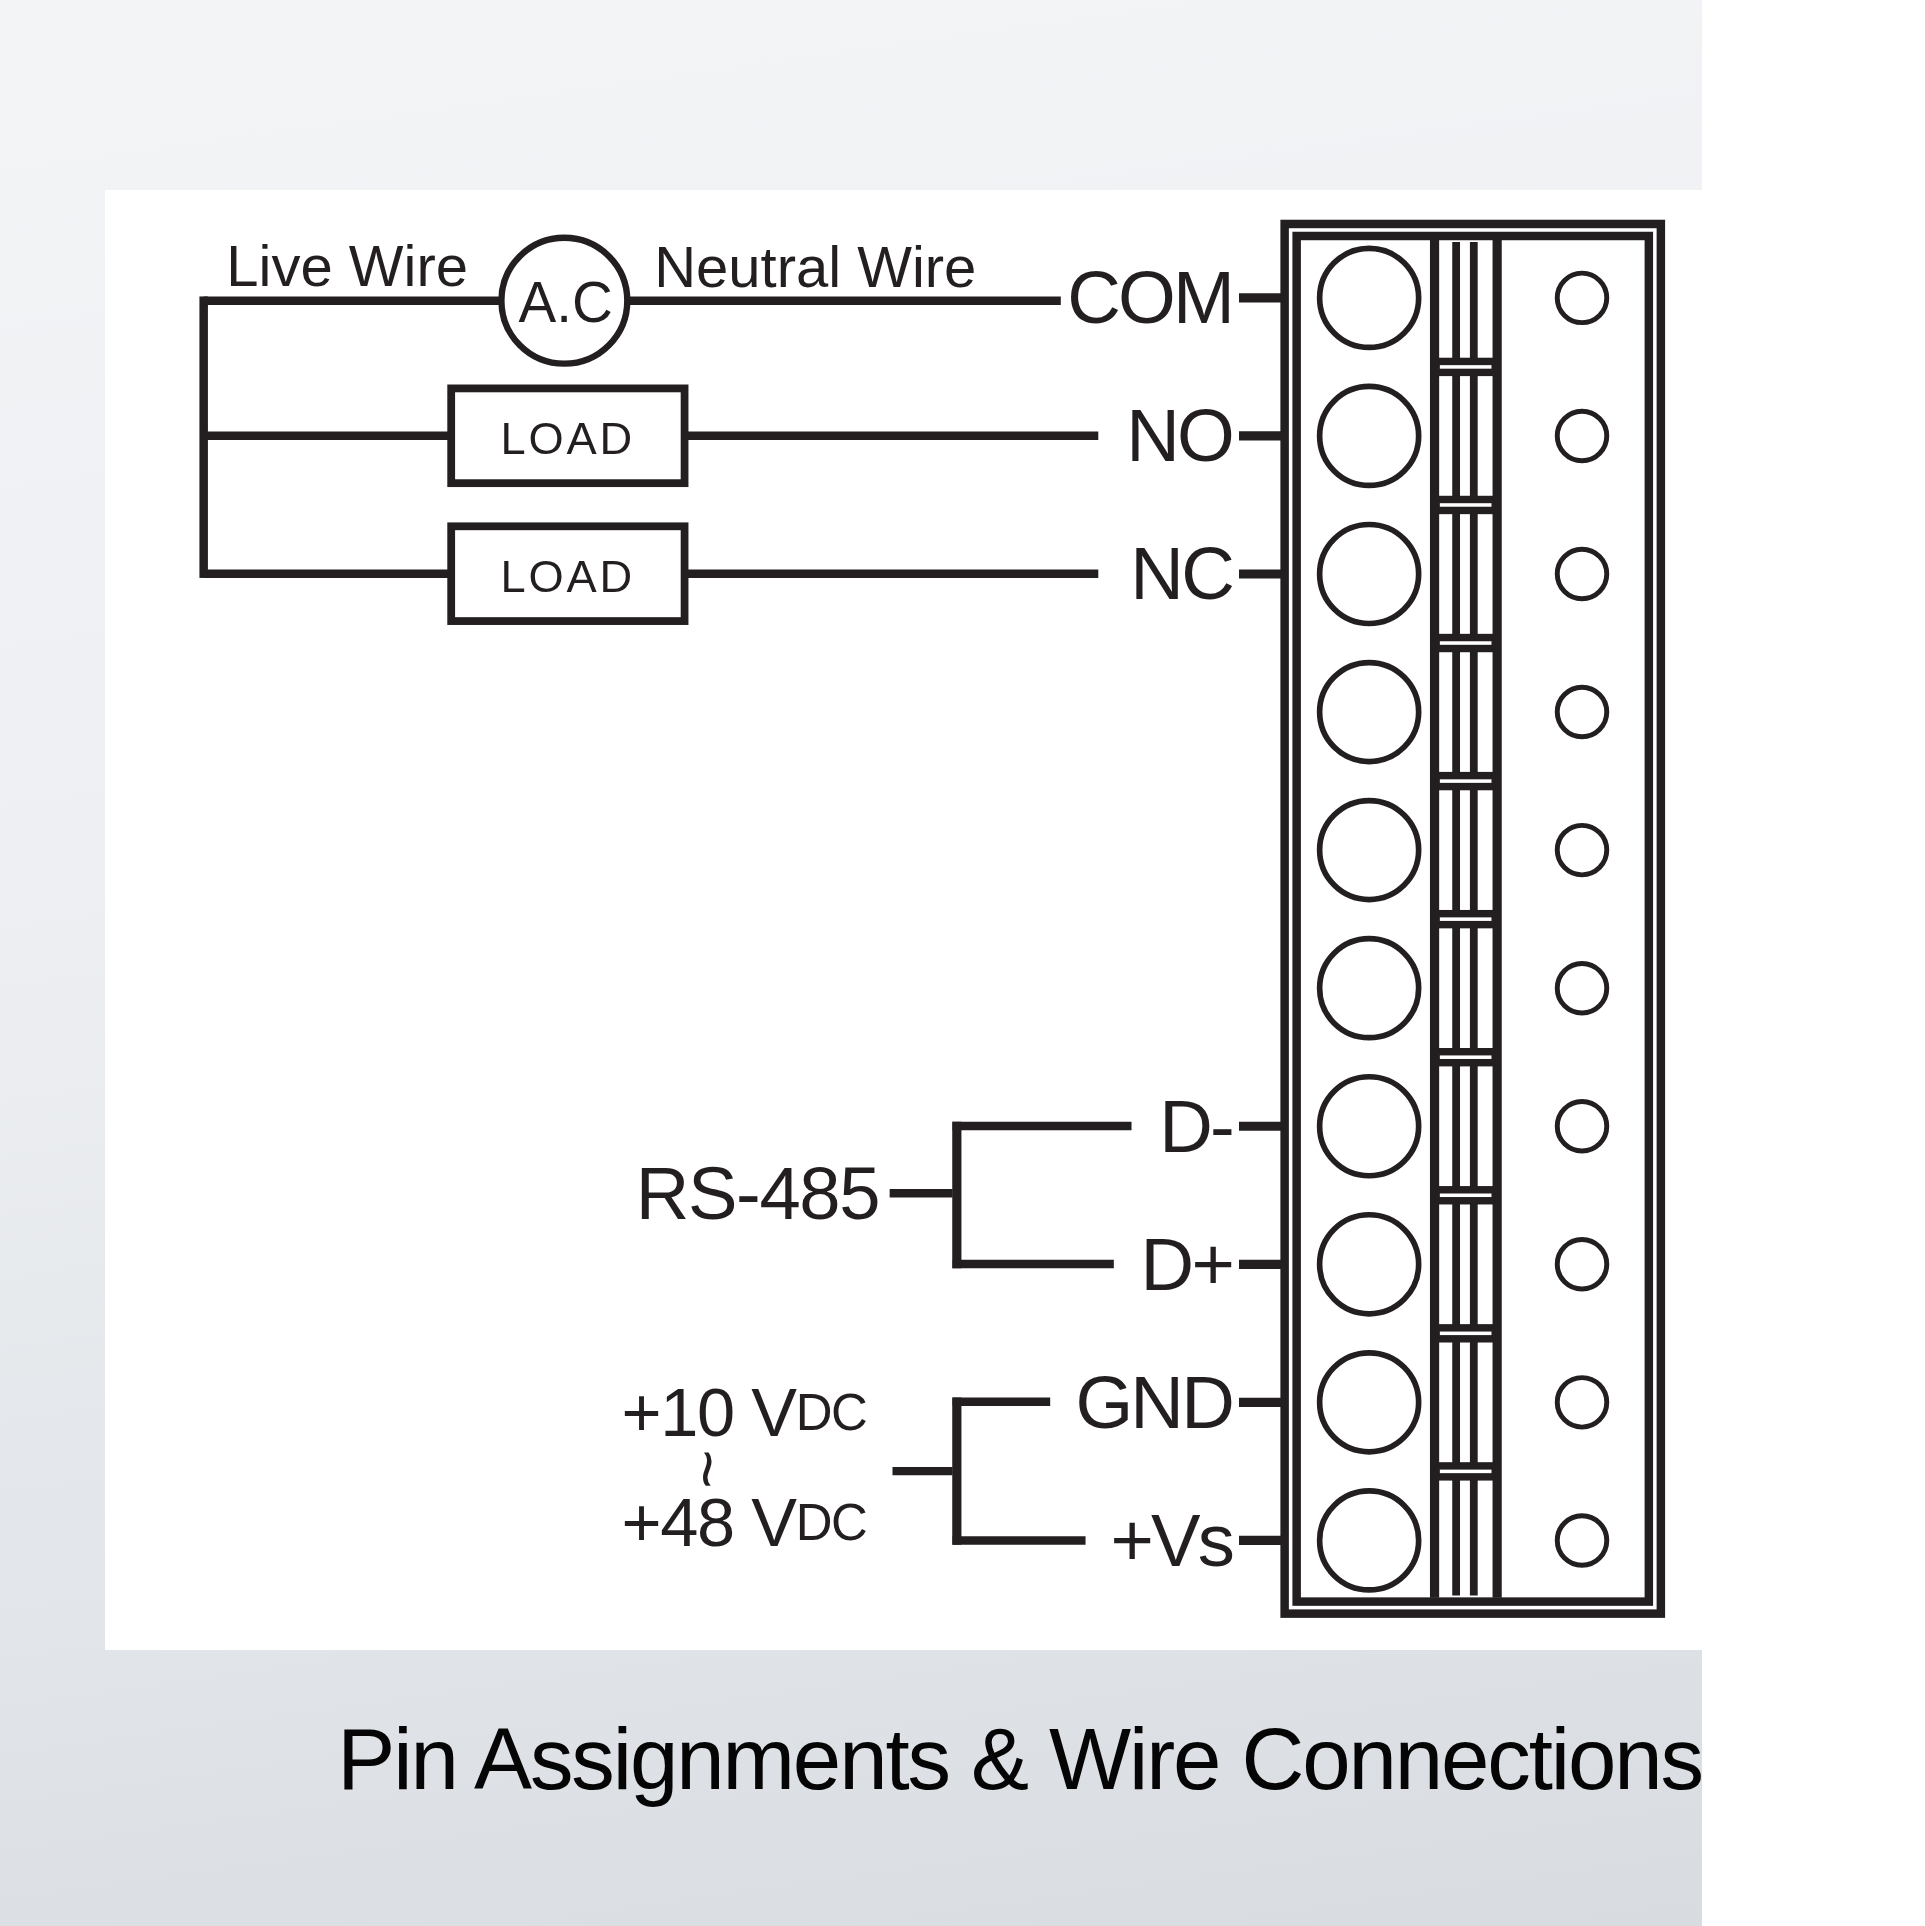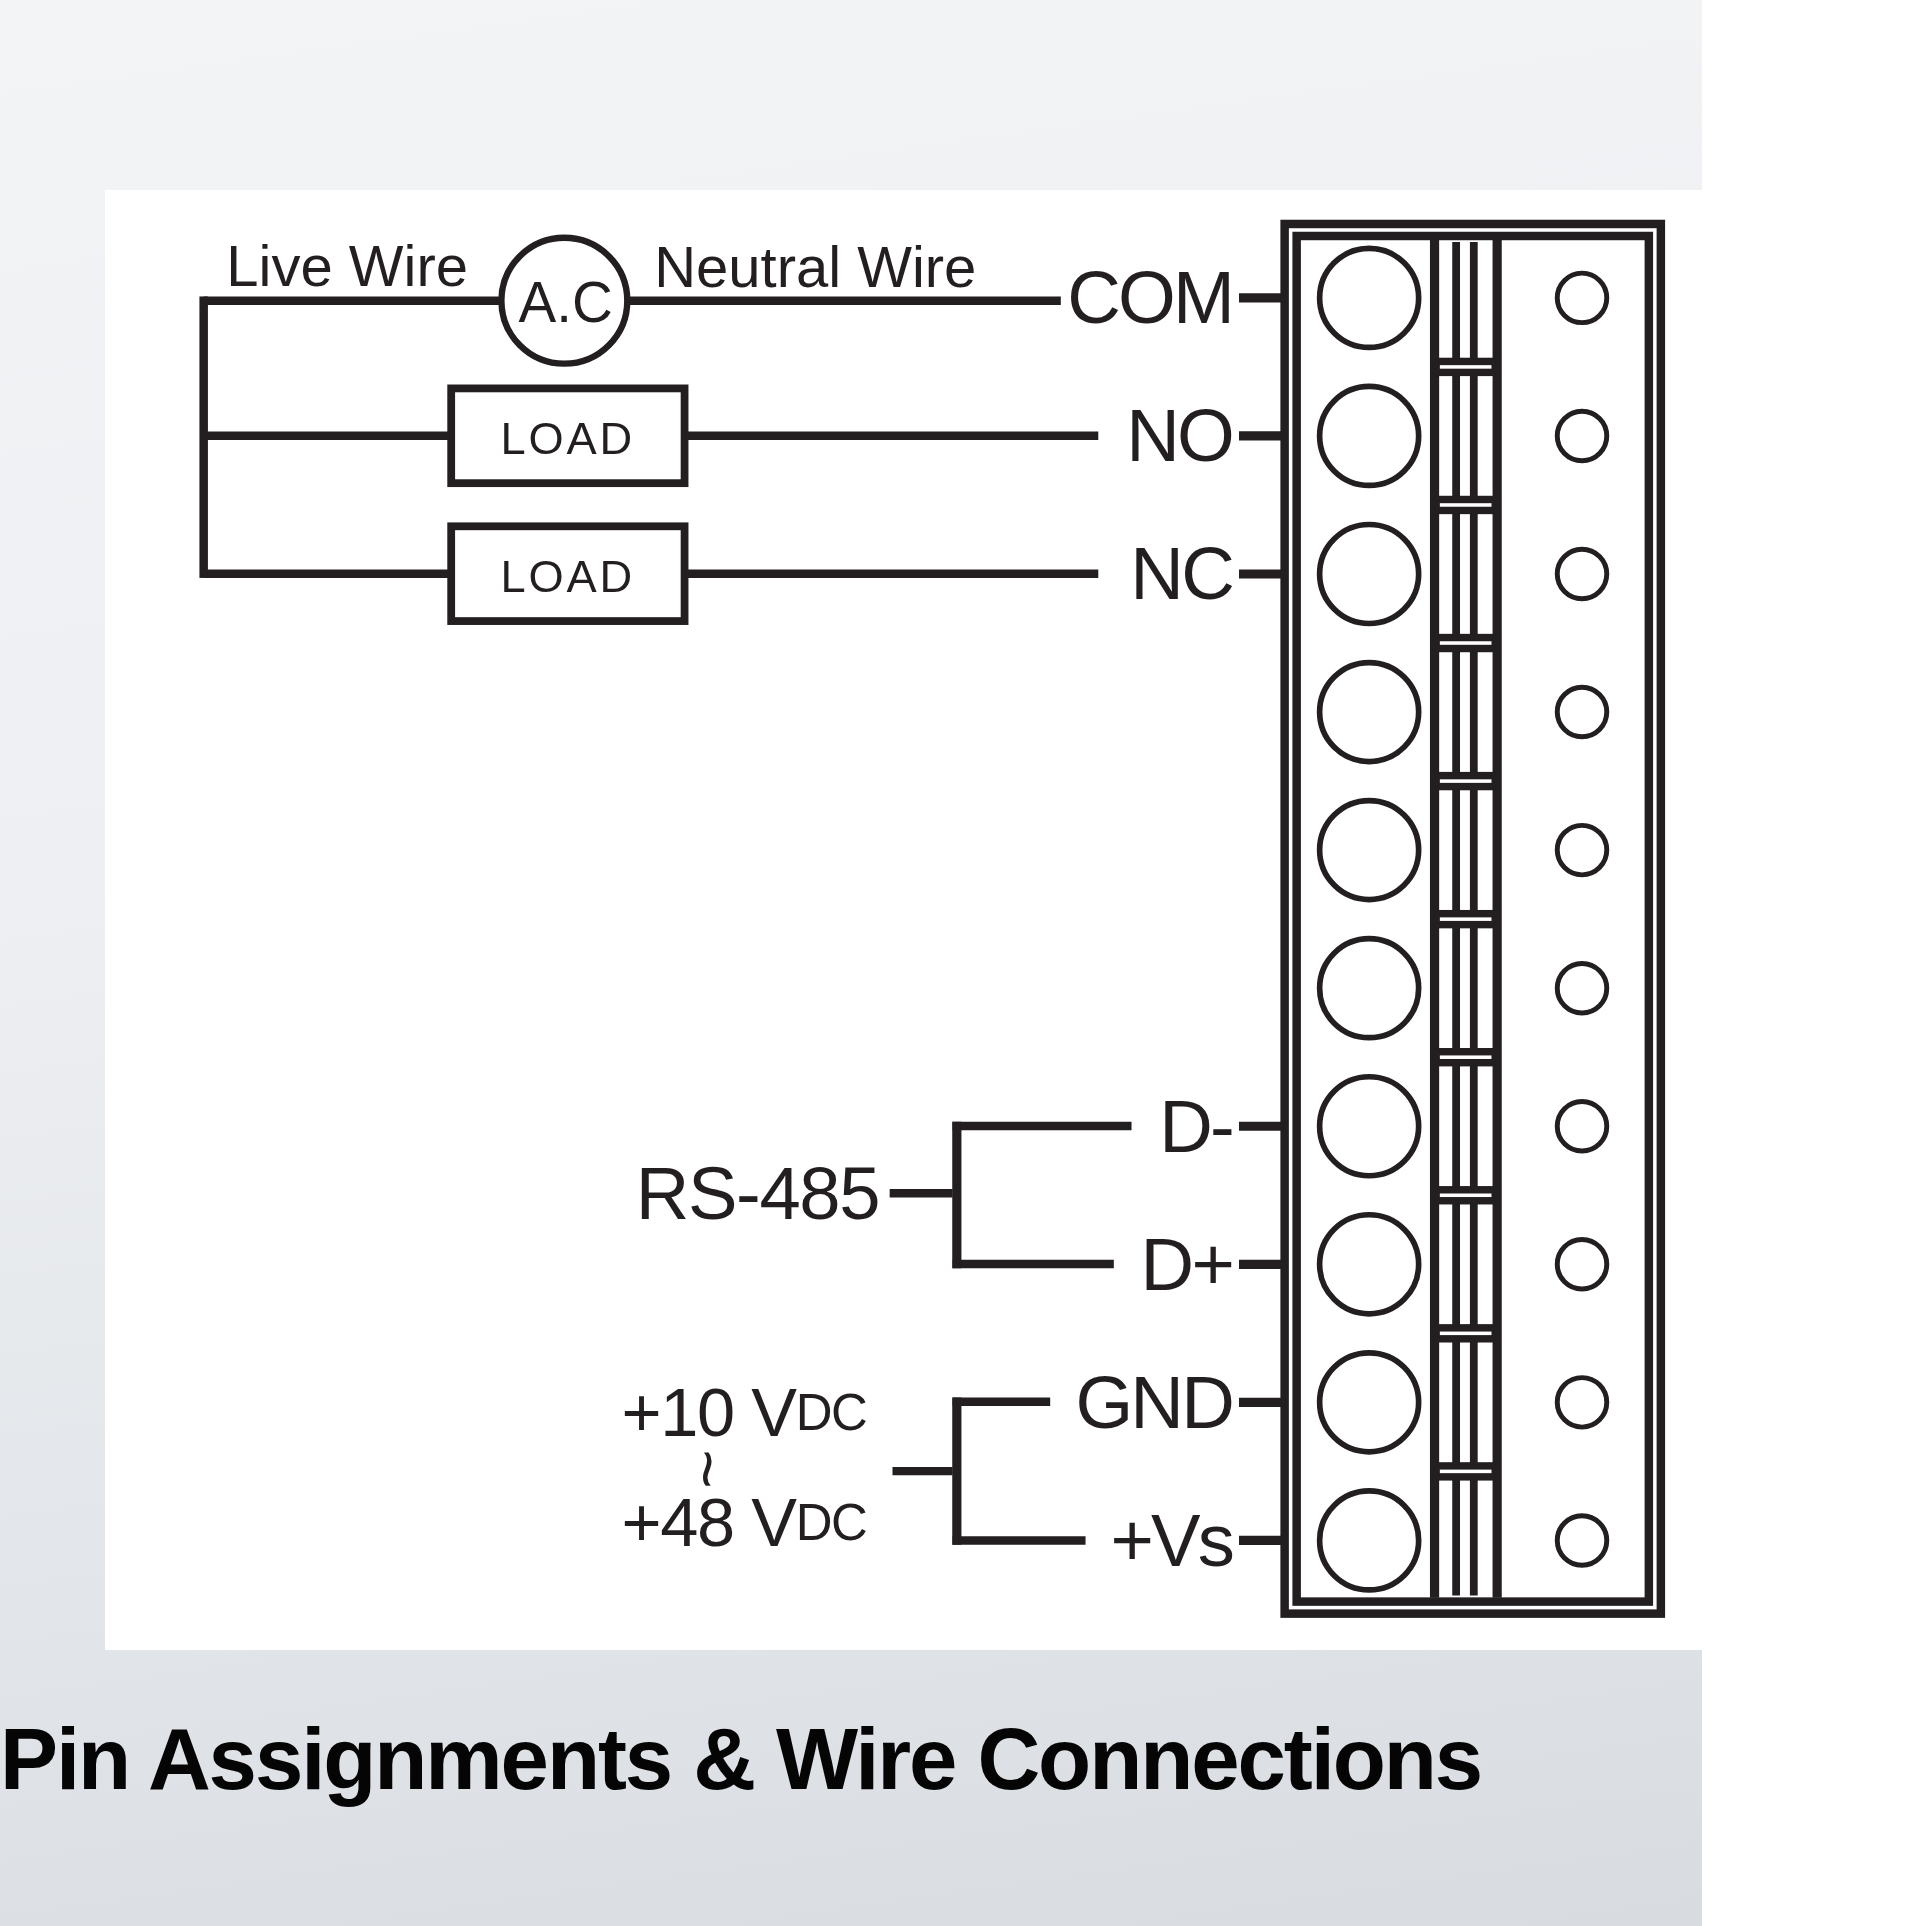--- a/index.html
+++ b/index.html
@@ -35,22 +35,22 @@
   .ac-label{font-size:80px;text-anchor:middle;dominant-baseline:central;}
   .load-label{font-size:64px;text-anchor:middle;dominant-baseline:central;letter-spacing:4px;}
   .pin-label{font-size:105px;text-anchor:end;dominant-baseline:central;letter-spacing:-4px;}
   .bus-label{font-size:105px;text-anchor:end;dominant-baseline:central;letter-spacing:-2px;}
   .v-label{font-size:97px;text-anchor:middle;dominant-baseline:central;letter-spacing:-2px;}
   .v-unit{font-size:72px;}
   .squiggle{font-size:95px;text-anchor:middle;dominant-baseline:central;}
 
   .page-title{
     position:absolute;left:0;right:0;top:1715px;
-    text-align:left;
-    font-size:87px;line-height:1;font-weight:700;letter-spacing:-2.1px;
+    text-align:right;
+    font-size:87px;line-height:1;font-weight:400;letter-spacing:-2.1px;
     color:var(--title);
   }
 </style>
 </head>
 <body>
 
 <div class="stage">
   <div class="panel"></div>
 
   <svg class="diagram" viewBox="0 0 2722 2723">

